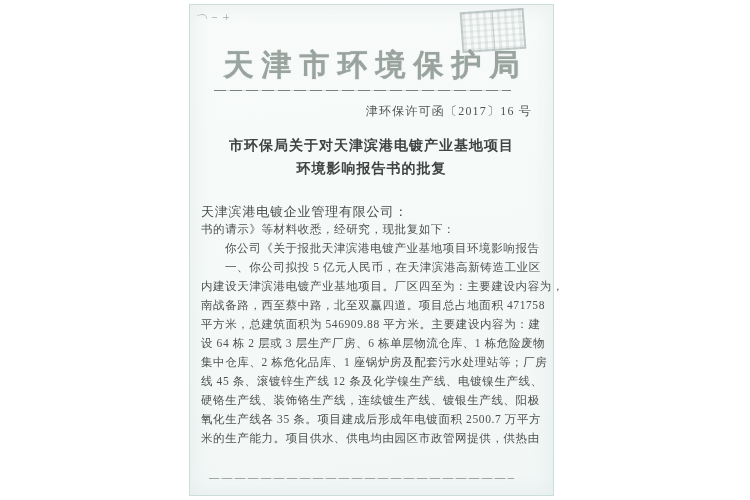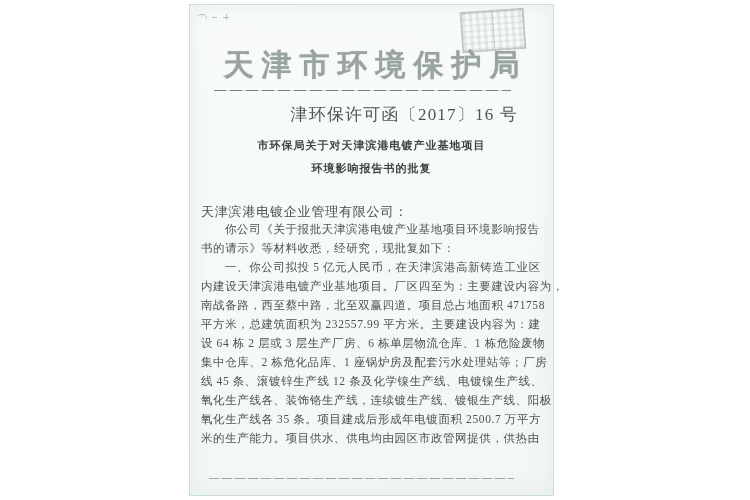--- a/index.html
+++ b/index.html
@@ -58,29 +58,29 @@
     white-space:nowrap;
   }
 
   .divider {
     position:absolute; top:85px; left:24px; width:297px; height:1px;
     background:repeating-linear-gradient(90deg,
       rgba(72,78,76,.7) 0 12px, rgba(72,78,76,.18) 12px 16px);
   }
 
   .doc-number {
-    position:absolute; top:98px; right:35px;
-    font-size:17px; letter-spacing:1.2px; color:#4f5452;
+    position:absolute; top:98px; right:21px;
+    font-size:12px; letter-spacing:1.2px; color:#4f5452;
     white-space:nowrap;
   }
 
   .title {
     position:absolute; top:129px; left:0; right:0;
     text-align:center; font-weight:bold;
-    font-size:11px; line-height:23px; letter-spacing:1px;
+    font-size:14px; line-height:23px; letter-spacing:1px;
     color:#3f4442; white-space:nowrap;
   }
 
   .salutation {
     position:absolute; top:198px; left:11px;
     font-size:13px; letter-spacing:.8px; color:#4a4f4d;
     white-space:nowrap;
   }
 
   .body-text {
@@ -115,29 +115,29 @@
     <div class="doc-number">津环保许可函〔2017〕16 号</div>
 
     <div class="title">
       <div>市环保局关于对天津滨港电镀产业基地项目</div>
       <div>环境影响报告书的批复</div>
     </div>
 
     <div class="salutation">天津滨港电镀企业管理有限公司：</div>
 
     <div class="body-text">
+      <div class="line">书的请示》等材料收悉，经研究，现批复如下：</div>
       <div class="line indent">你公司《关于报批天津滨港电镀产业基地项目环境影响报告</div>
-      <div class="line">书的请示》等材料收悉，经研究，现批复如下：</div>
       <div class="line indent">一、你公司拟投 5 亿元人民币，在天津滨港高新铸造工业区</div>
       <div class="line">内建设天津滨港电镀产业基地项目。厂区四至为：主要建设内容为，</div>
       <div class="line">南战备路，西至蔡中路，北至双赢四道。项目总占地面积 471758</div>
-      <div class="line">平方米，总建筑面积为 232557.99 平方米。主要建设内容为：建</div>
+      <div class="line">平方米，总建筑面积为 546909.88 平方米。主要建设内容为：建</div>
       <div class="line">设 64 栋 2 层或 3 层生产厂房、6 栋单层物流仓库、1 栋危险废物</div>
       <div class="line">集中仓库、2 栋危化品库、1 座锅炉房及配套污水处理站等；厂房</div>
       <div class="line">线 45 条、滚镀锌生产线 12 条及化学镍生产线、电镀镍生产线、</div>
-      <div class="line">氧化生产线各、装饰铬生产线，连续镀生产线、镀银生产线、阳极</div>
+      <div class="line">硬铬生产线、装饰铬生产线，连续镀生产线、镀银生产线、阳极</div>
       <div class="line">氧化生产线各 35 条。项目建成后形成年电镀面积 2500.7 万平方</div>
       <div class="line">米的生产能力。项目供水、供电均由园区市政管网提供，供热由</div>
     </div>
 
     <div class="footer-line"></div>
   </div>
 </div>
 
 </body></html>

